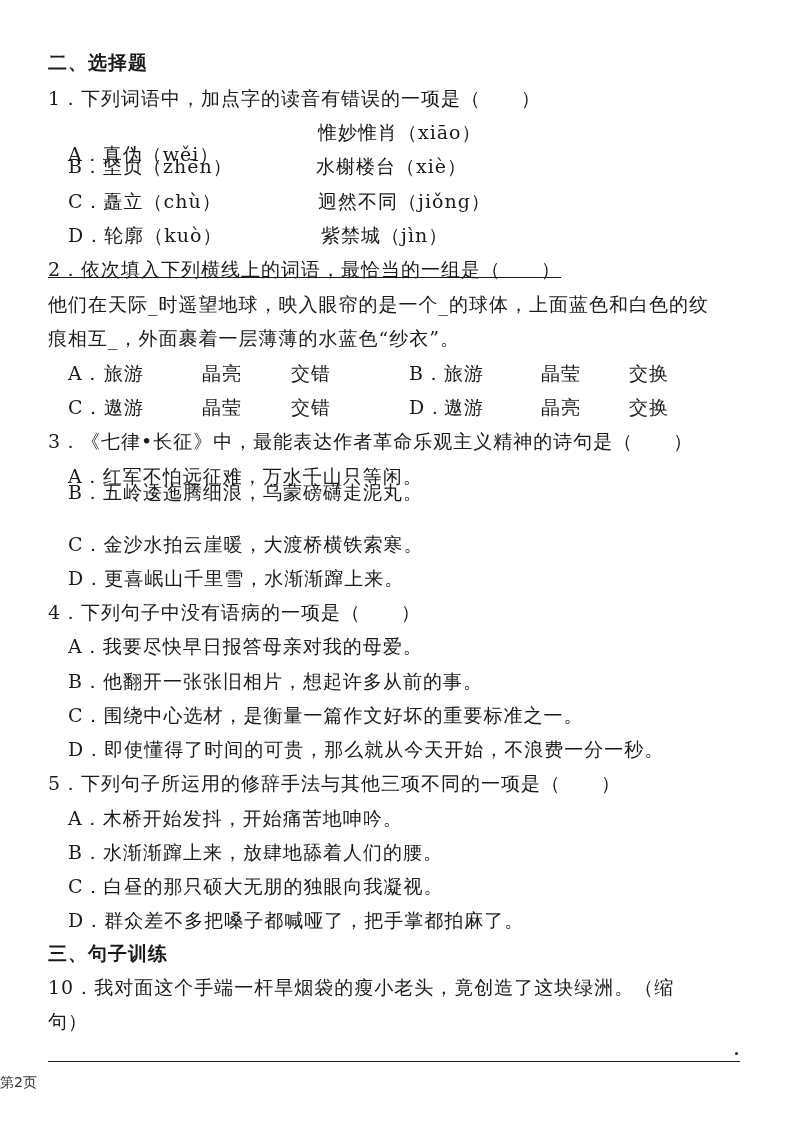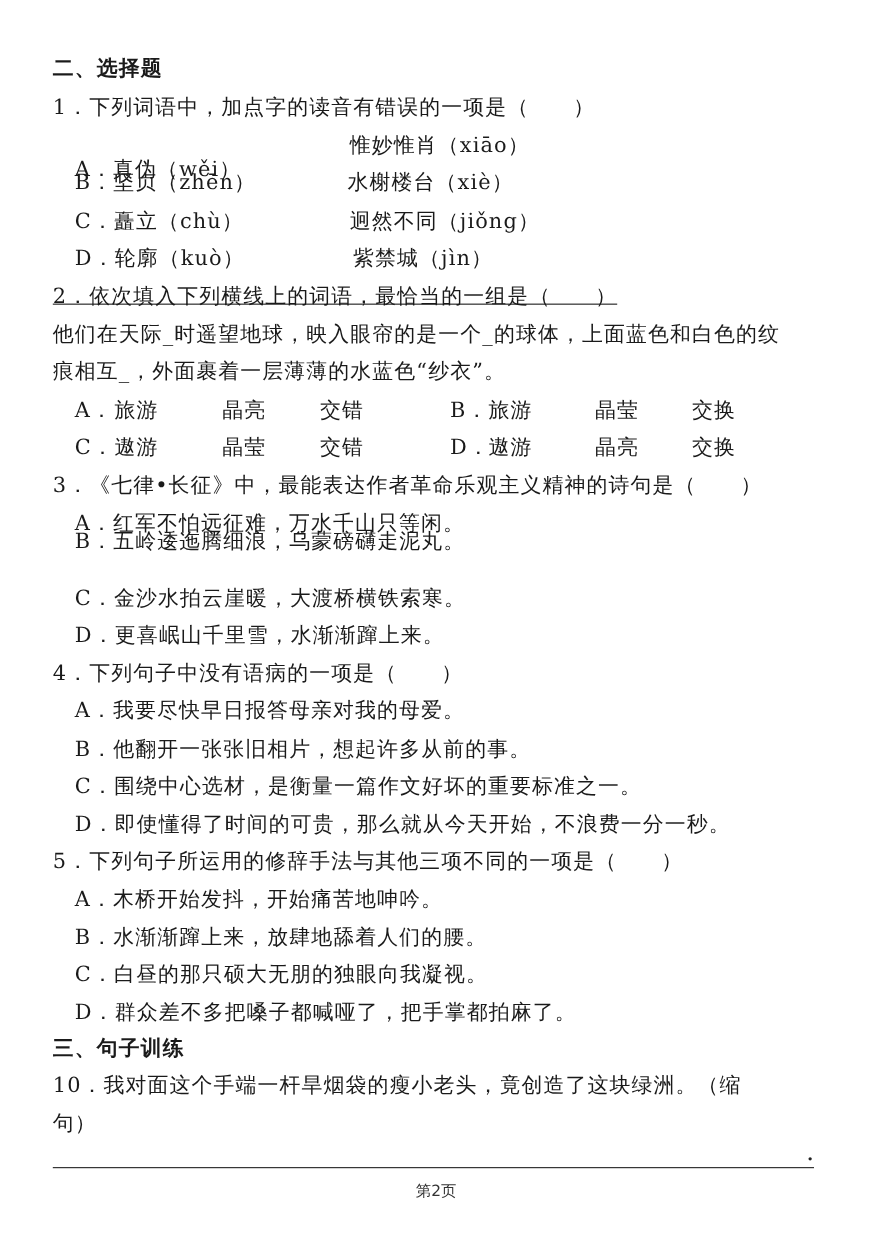--- a/index.html
+++ b/index.html
@@ -4,21 +4,21 @@
 <style>
   html, body { margin: 0; padding: 0; background: #ffffff; }
   body { width: 793px; height: 1122px; position: relative; overflow: hidden;
          font-family: "DejaVu Serif", "Liberation Serif", serif; color: #1a1a1a; }
   .line { position: absolute; left: 48px; white-space: nowrap; font-size: 19px; line-height: 24px; letter-spacing: 1px; }
   .heading { font-family: "DejaVu Sans", "Liberation Sans", sans-serif; font-weight: bold; font-size: 19px; }
   .opt { left: 68px; }
   .col2 { position: absolute; }
   .answer-line { position: absolute; left: 48px; top: 1061px; width: 692px; height: 0; border-top: 1.5px solid #222; }
   .answer-dot { position: absolute; left: 735px; top: 1052px; width: 3px; height: 3px; background: #222; border-radius: 50%; }
-  .footer { position: absolute; top: 1074px; left: 0; width: 793px; text-align: center; font-size: 14px; font-family: "DejaVu Sans", "Liberation Sans", sans-serif; color: #333; }
+  .footer { position: absolute; top: 1074px; left: 0; width: 793px; text-align: left; font-size: 14px; font-family: "DejaVu Sans", "Liberation Sans", sans-serif; color: #333; }
 </style>
 </head>
 <body>
 
 <div class="line heading" style="top:50px;">二、选择题</div>
 
 <div class="line" style="top:86px;">1．下列词语中，加点字的读音有错误的一项是（　　）</div>
 <div class="line opt" style="top:120px;margin-top:22px;">A．真伪（wěi）</div>
 <div class="line col2" style="top:120px; left:318px;">惟妙惟肖（xiāo）</div>
 <div class="line opt" style="top:154px;">B．坚贞（zhēn）</div>

